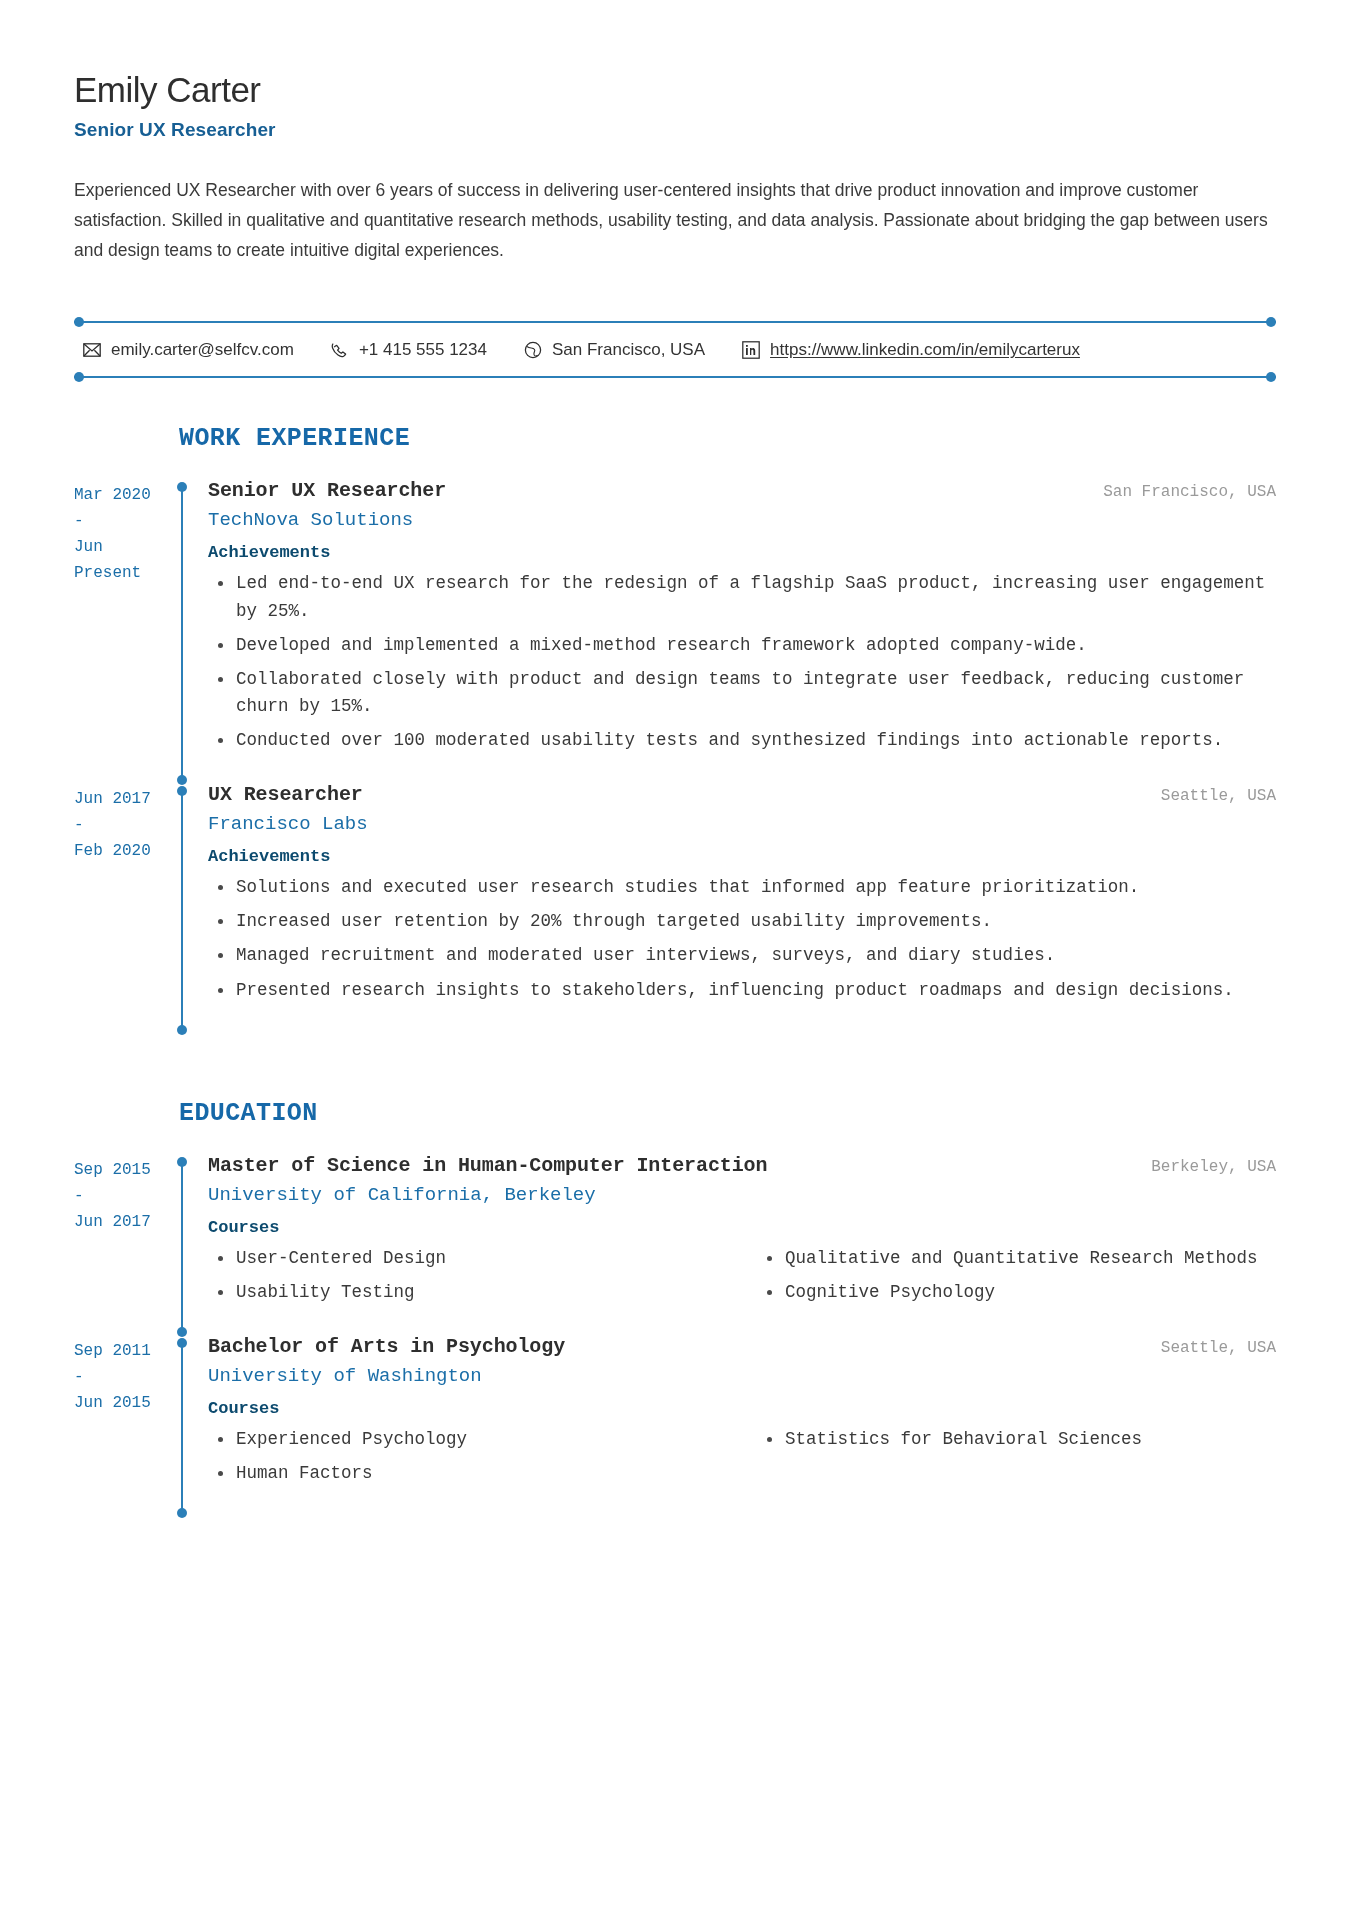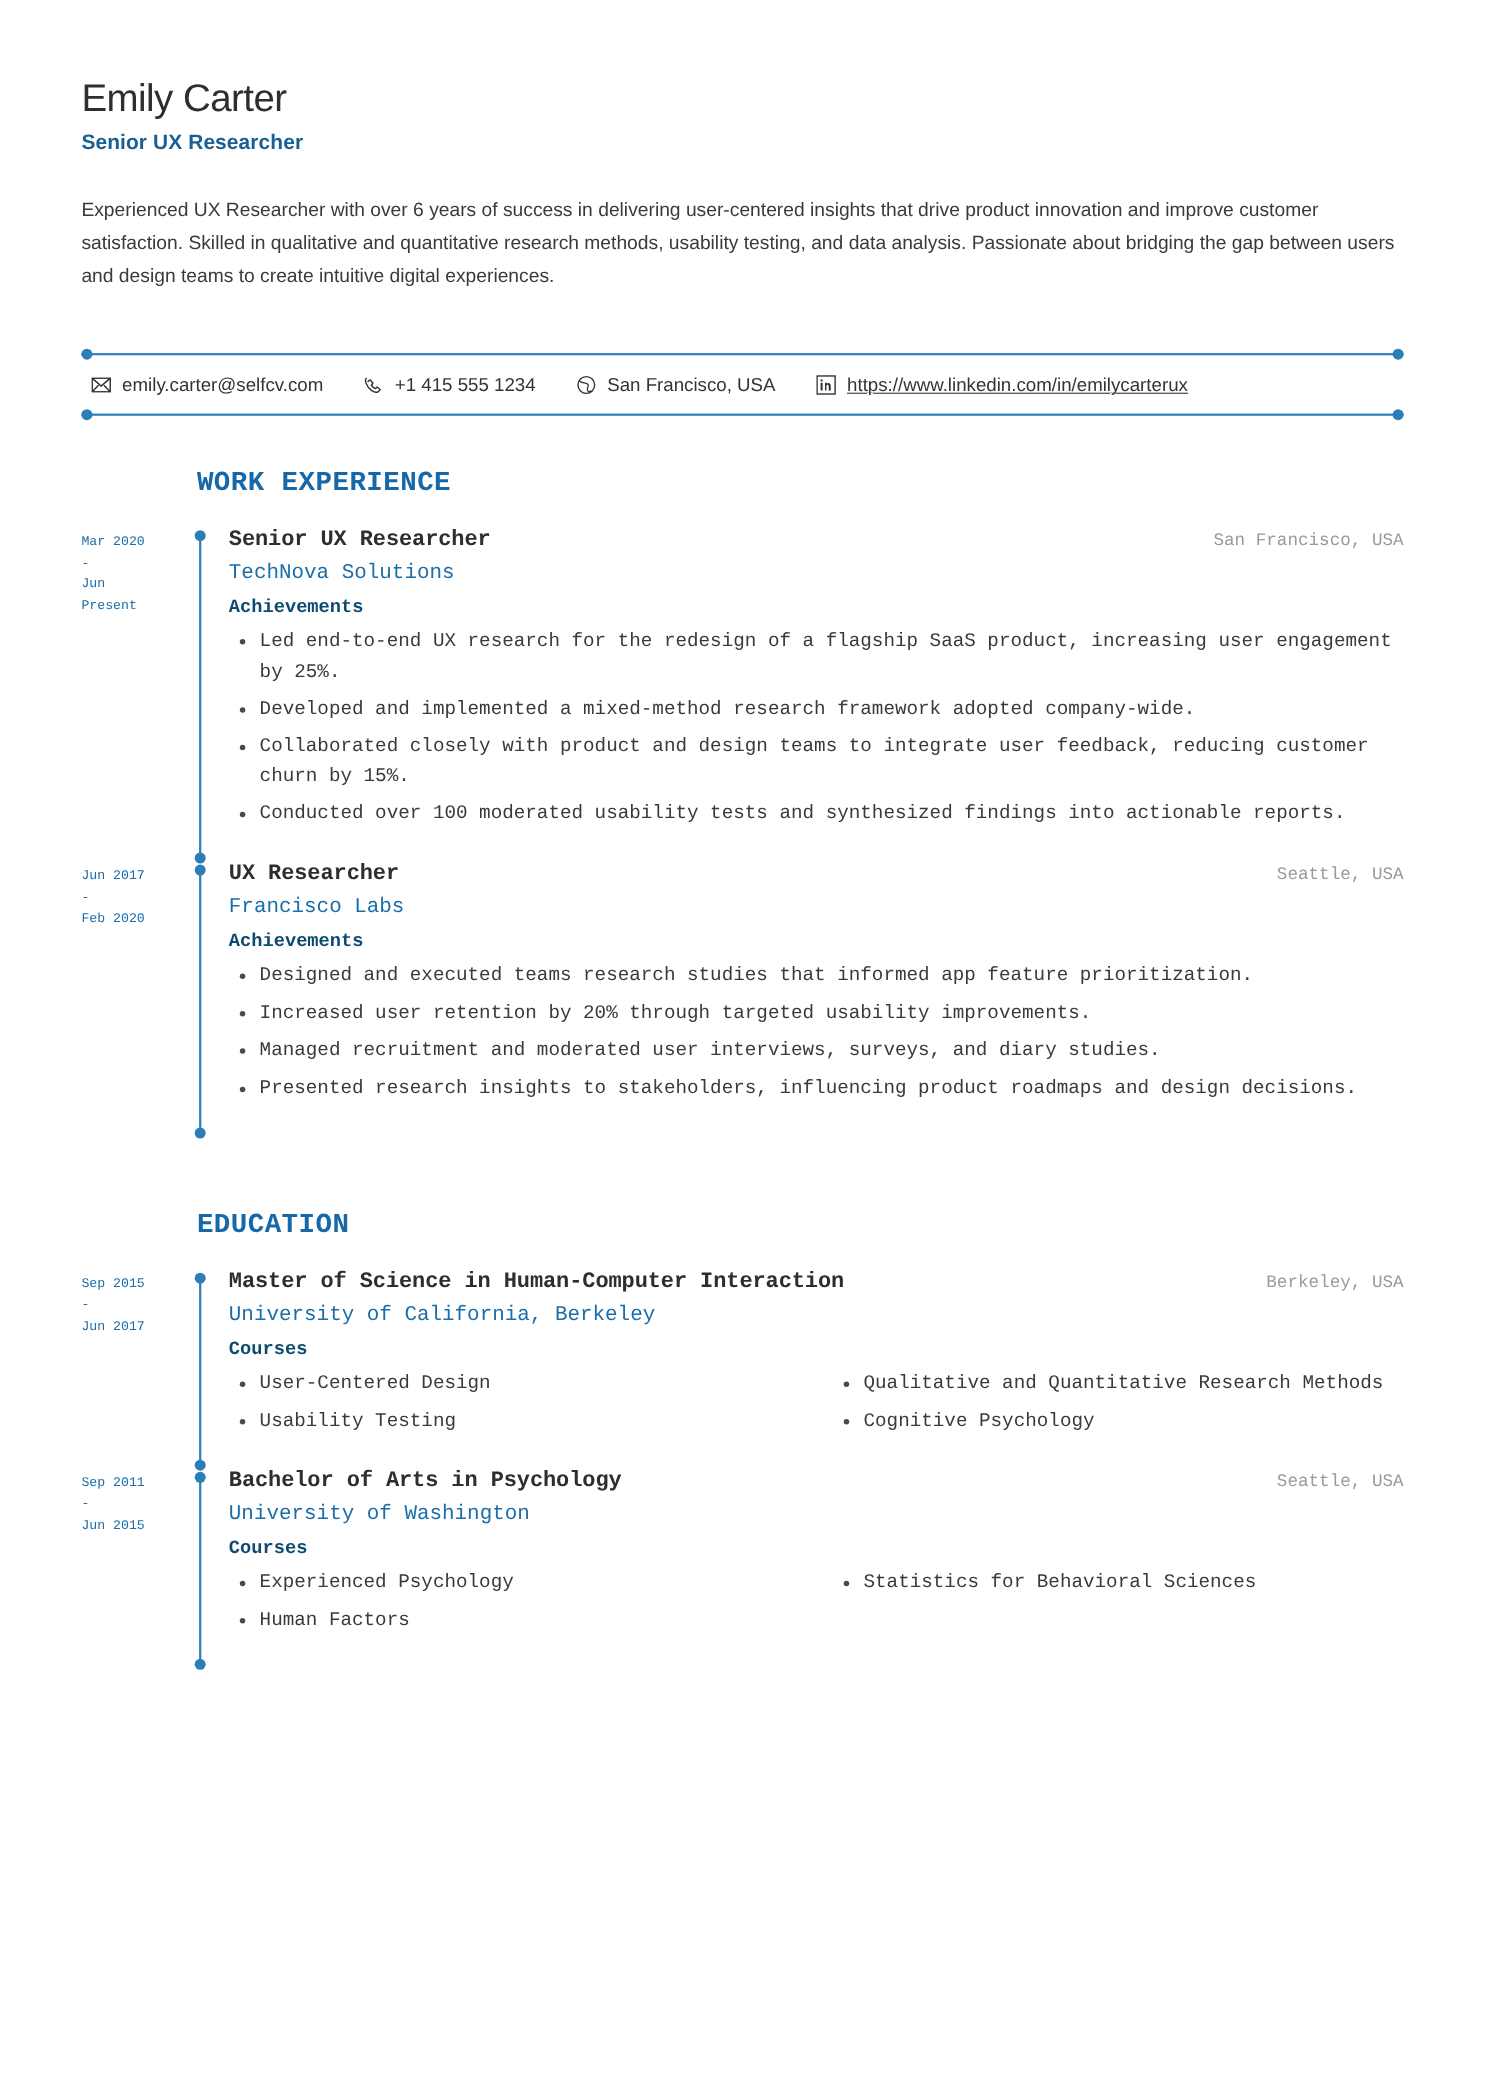--- a/index.html
+++ b/index.html
@@ -123,21 +123,21 @@
   .entry {
     display: flex;
     align-items: stretch;
     position: relative;
   }
 
   .dates {
     width: 98px;
     flex: none;
     padding-top: 4px;
-    font-size: 12px;
+    font-size: 16px;
     line-height: 1.62;
     color: #1b6ea8;
     text-align: left;
   }
   .dates .dash { display: block; }
 
   .timeline {
     width: 22px;
     flex: none;
     position: relative;
@@ -344,21 +344,21 @@
         <span class="dot-bottom"></span>
       </div>
       <div class="entry-body">
         <div class="entry-head">
           <span class="role">UX Researcher</span>
           <span class="place">Seattle, USA</span>
         </div>
         <div class="org">Francisco Labs</div>
         <div class="sub-label">Achievements</div>
         <ul class="bullets">
-          <li>Designed and executed teams research studies that informed app feature prioritization.</li>
+          <li>Solutions and executed user research studies that informed app feature prioritization.</li>
           <li>Increased user retention by 20% through targeted usability improvements.</li>
           <li>Managed recruitment and moderated user interviews, surveys, and diary studies.</li>
           <li>Presented research insights to stakeholders, influencing product roadmaps and design decisions.</li>
         </ul>
       </div>
     </div>
   </div>
 
   <div class="spacer-lg"></div>
 

